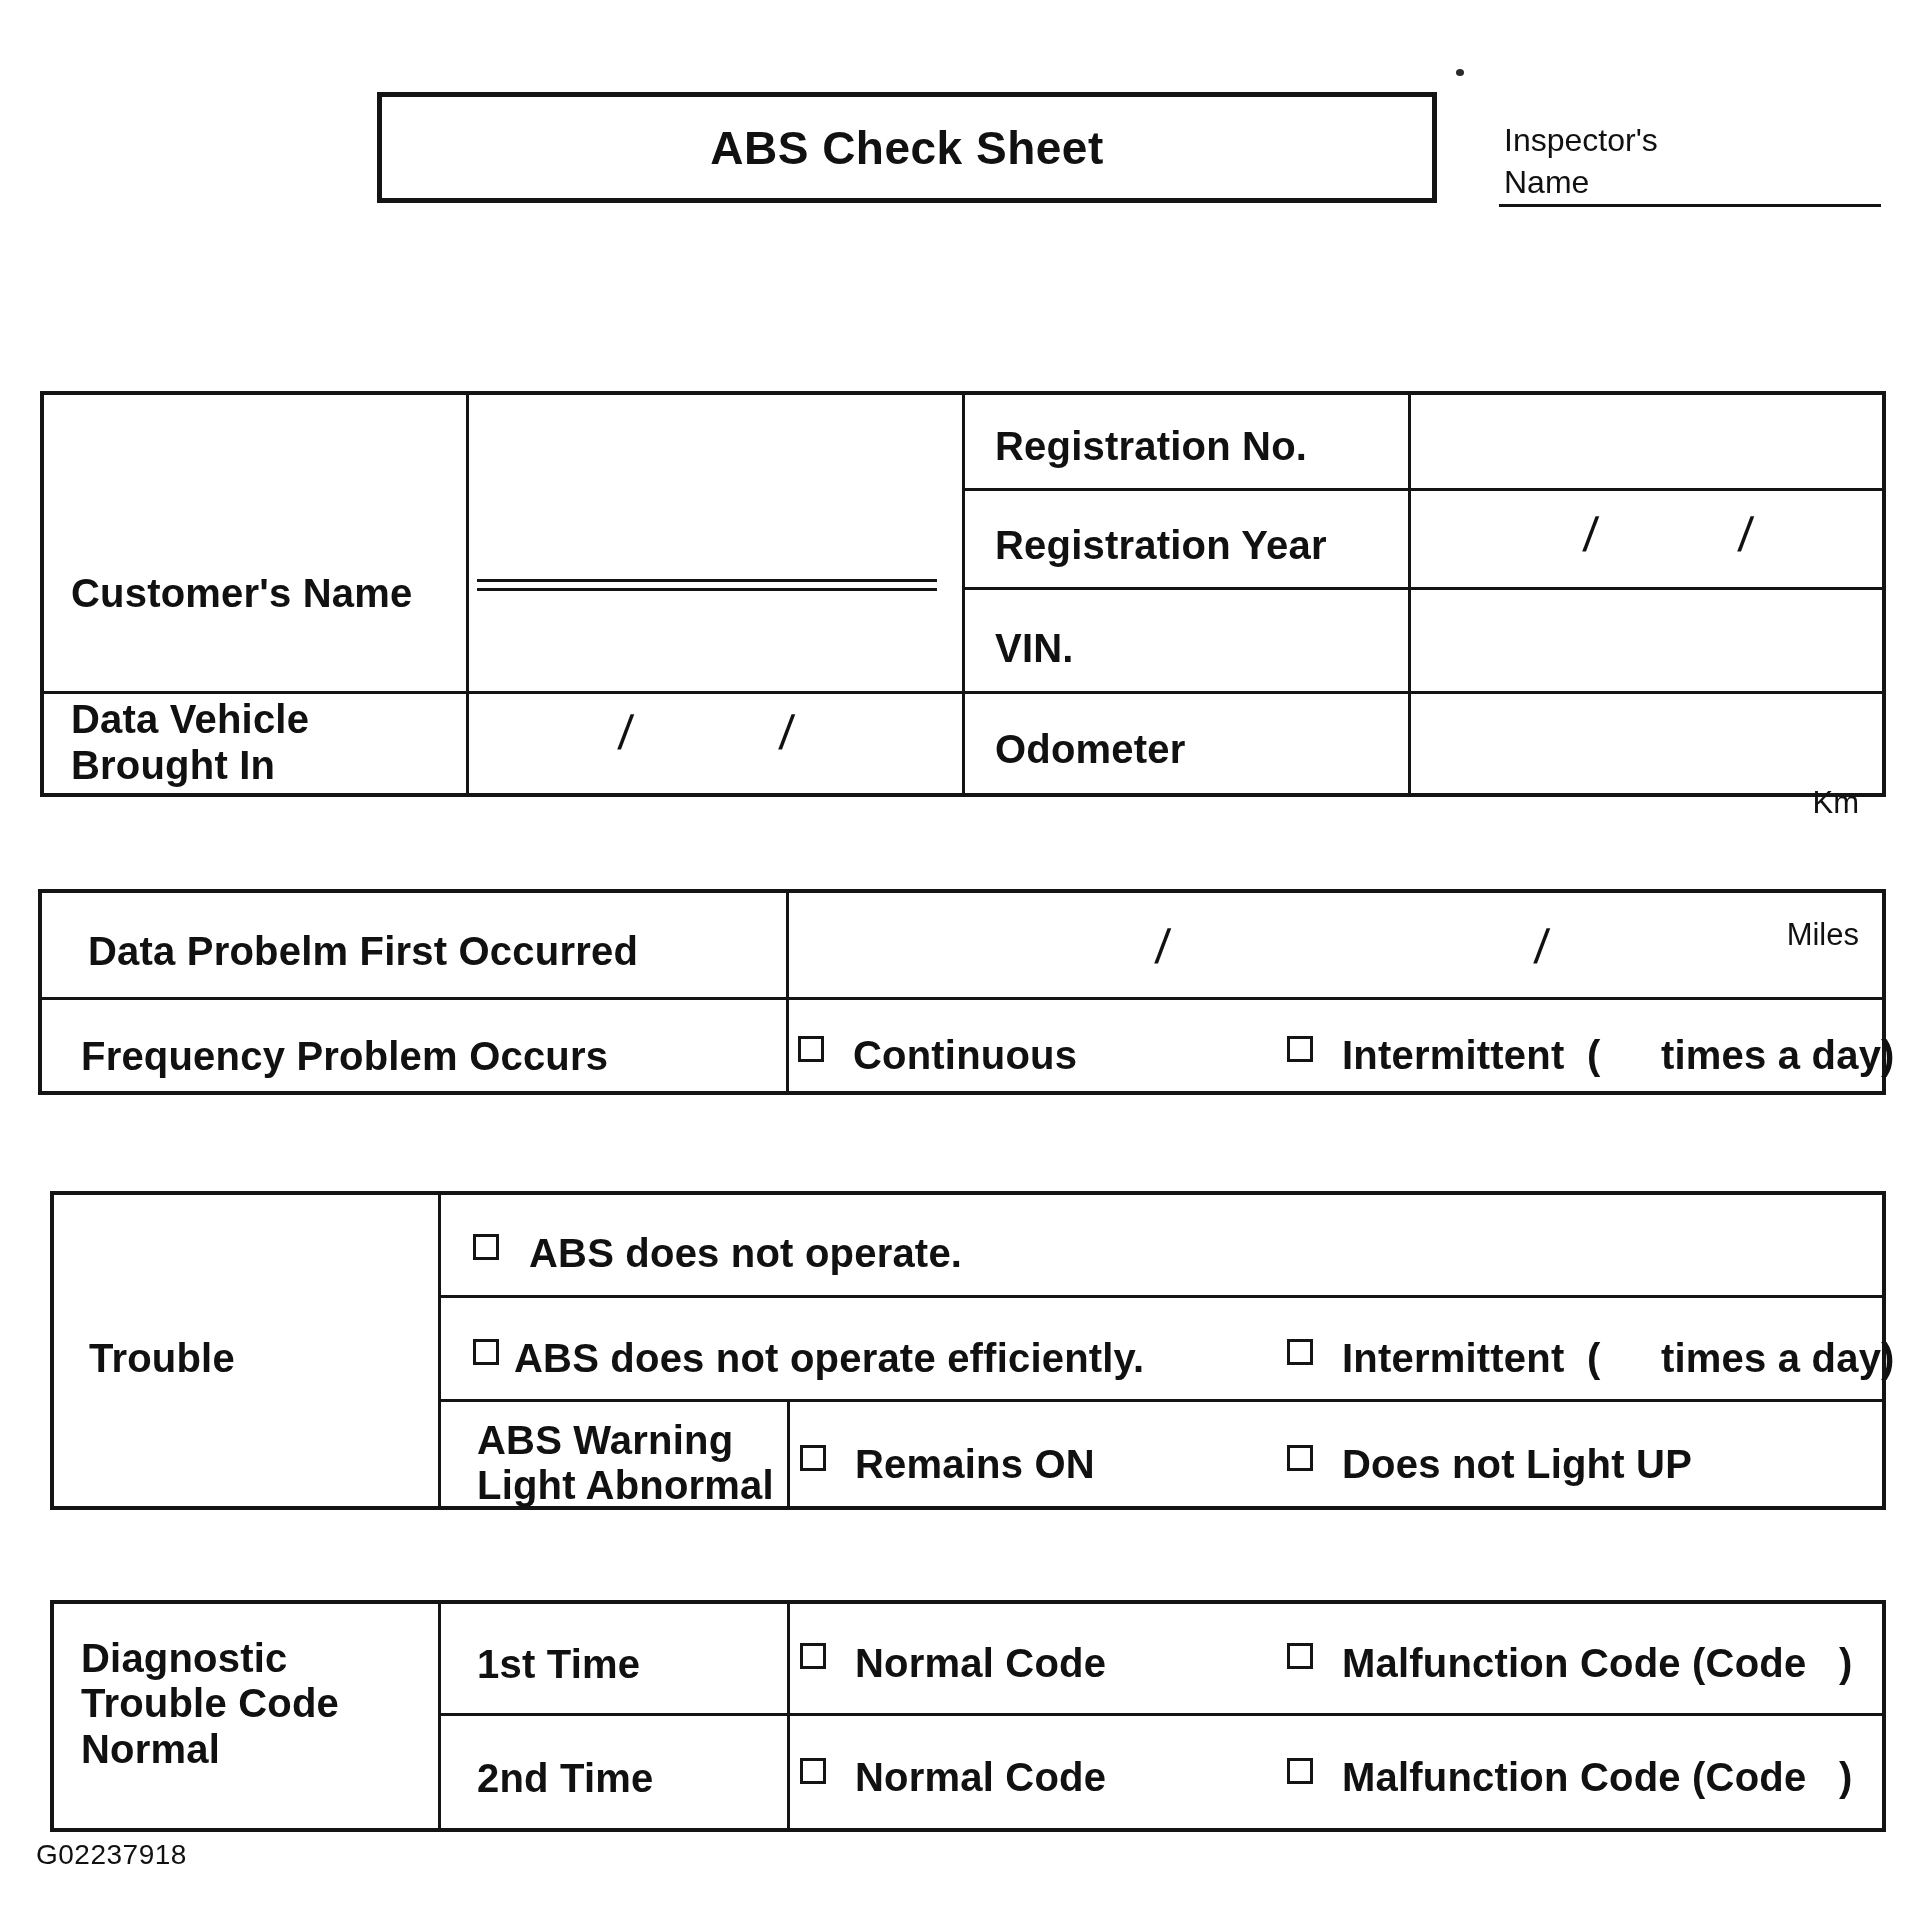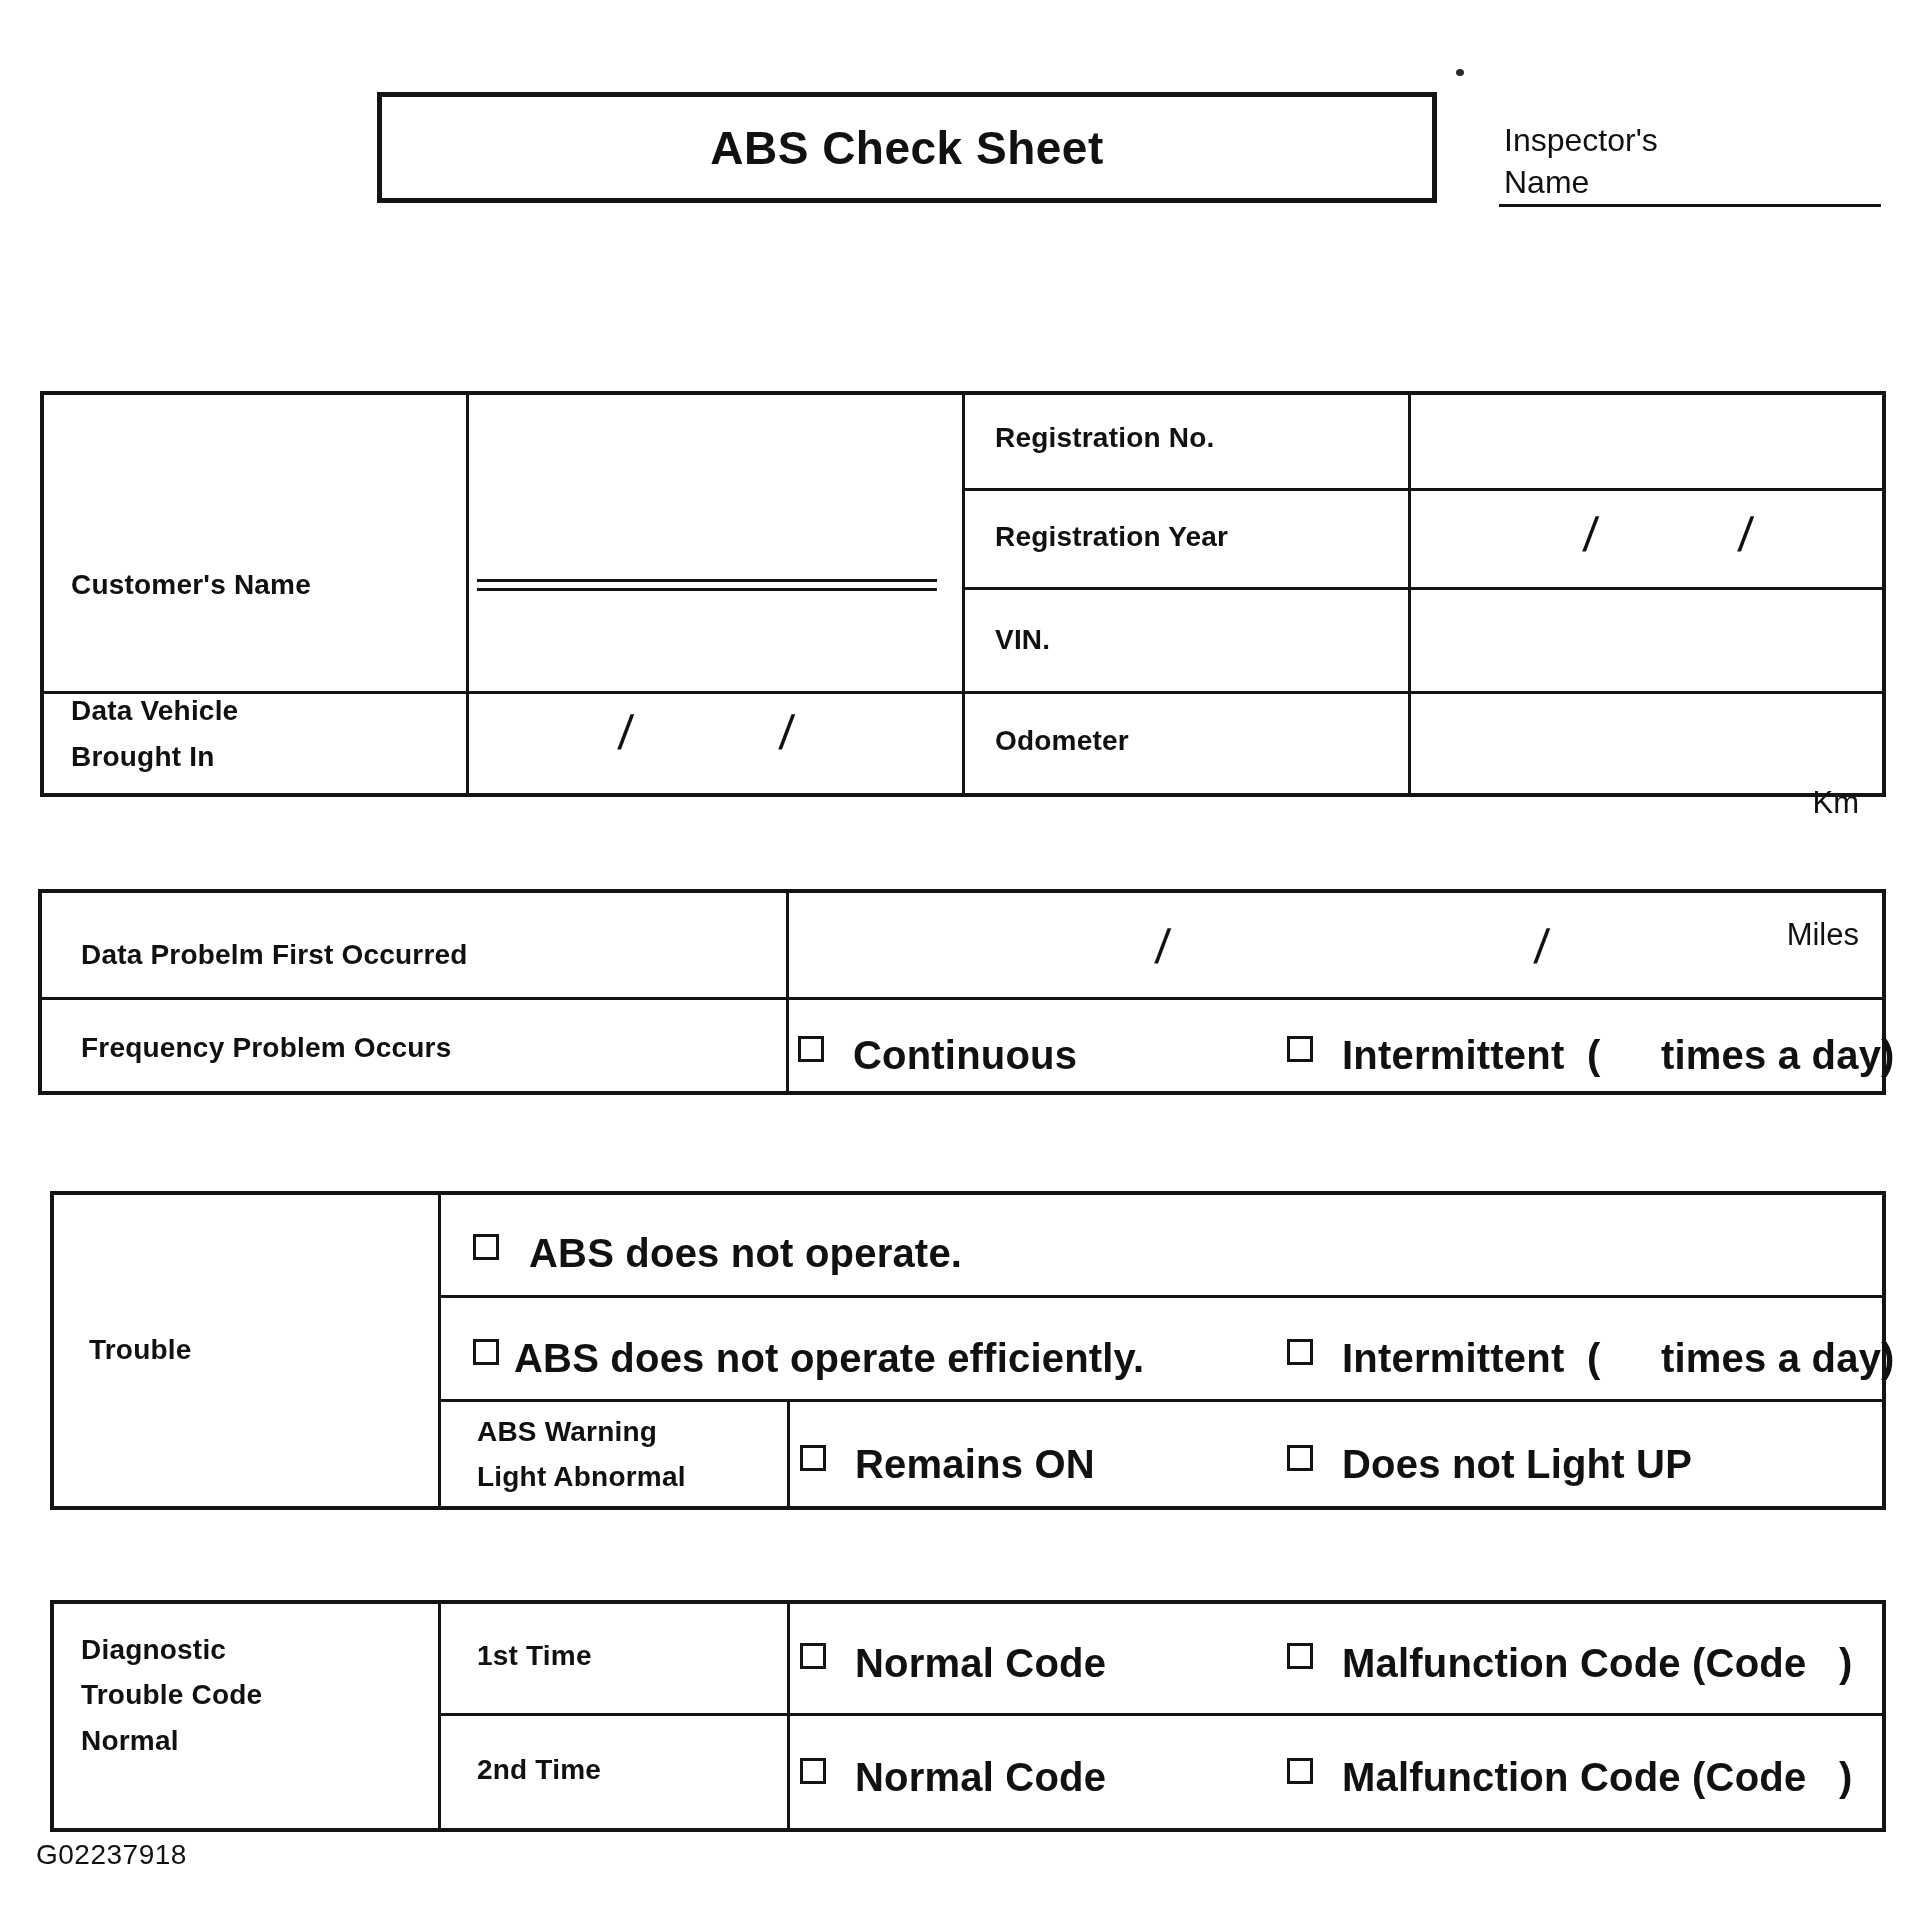--- a/index.html
+++ b/index.html
@@ -10,21 +10,21 @@
     background: #ffffff;
     font-family: "Liberation Sans", "DejaVu Sans", sans-serif;
     color: #111111;
     overflow: hidden;
   }
   
   .box { position: absolute; border: 4px solid #141414; box-sizing: border-box; }
   .vline, .hline { position: absolute; background: #141414; }
   .vline { width: 3px; }
   .hline { height: 3px; }
-  .lbl   { position: absolute; font-weight: bold; font-size: 28px; line-height: 1.3; white-space: pre; letter-spacing: 0.2px; }
+  .lbl   { position: absolute; font-weight: bold; font-size: 40px; line-height: 1.3; white-space: pre; letter-spacing: 0.2px; }
   .opt   { position: absolute; font-weight: bold; font-size: 40px; line-height: 1.25; white-space: pre; letter-spacing: 0.2px; }
   .slash { position: absolute; font-size: 48px; font-weight: normal; transform: skewX(-6deg); }
   .cb {
     position: absolute;
     width: 26px; height: 26px;
     border: 3px solid #141414;
     box-sizing: border-box;
     background: #ffffff;
     cursor: pointer;
   }
@@ -85,21 +85,21 @@
   <span class="lbl" style="left:995px; top:723px;">Odometer</span>
   <div class="units">
     <div>Km</div>
     <div>Miles</div>
   </div>
 
   <div class="box" style="left:38px; top:889px; width:1848px; height:206px;">
     <div class="vline" style="left:744px; top:0; height:198px;"></div>
     <div class="hline" style="left:0; top:104px; width:1840px;"></div>
   </div>
-  <span class="lbl" style="left:81px; top:925px;margin-top:12px;">Data Probelm First Occurred</span>
+  <span class="lbl" style="left:88px; top:925px;">Data Probelm First Occurred</span>
   <span class="slash" style="left:1156px; top:919px;">/</span>
   <span class="slash" style="left:1535px; top:919px;">/</span>
   <span class="lbl" style="left:81px; top:1030px;">Frequency Problem Occurs</span>
   <span class="cb" style="left:798px; top:1036px;"></span>
   <span class="opt" style="left:853px; top:1030px;">Continuous</span>
   <span class="cb" style="left:1287px; top:1036px;"></span>
   <span class="opt" style="left:1342px; top:1030px;">Intermittent  (</span>
   <span class="opt" style="left:1661px; top:1030px;">times a day)</span>
 
   <div class="box" style="left:50px; top:1191px; width:1836px; height:319px;">

